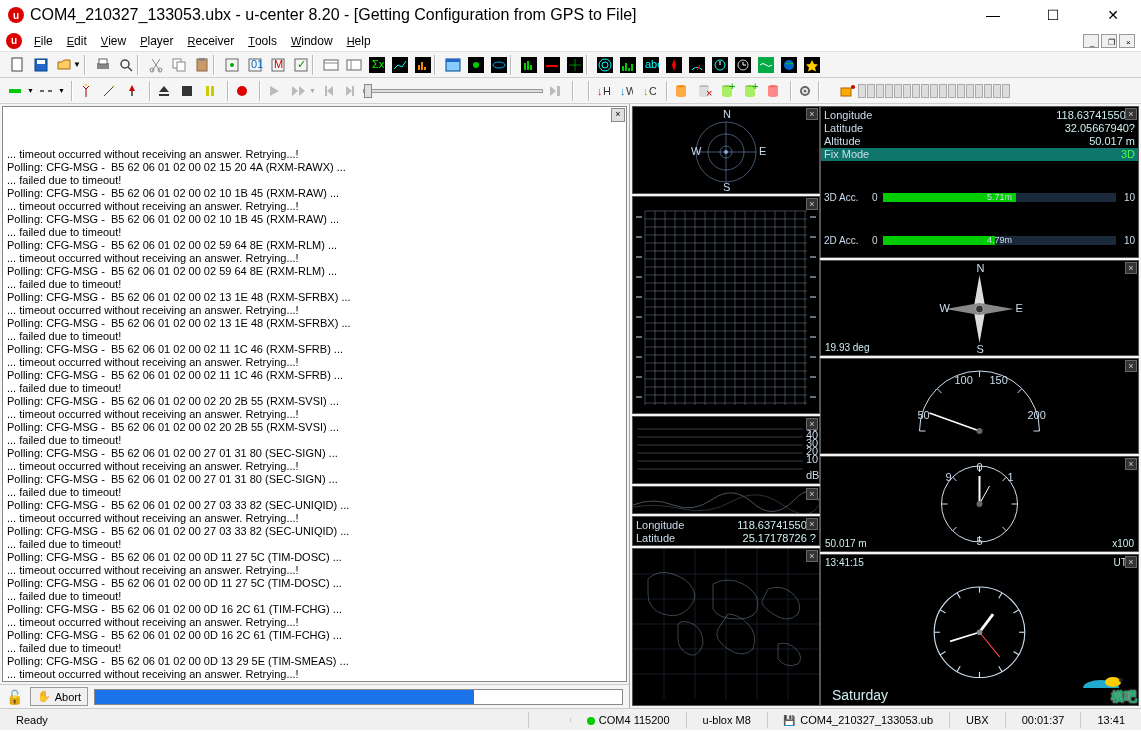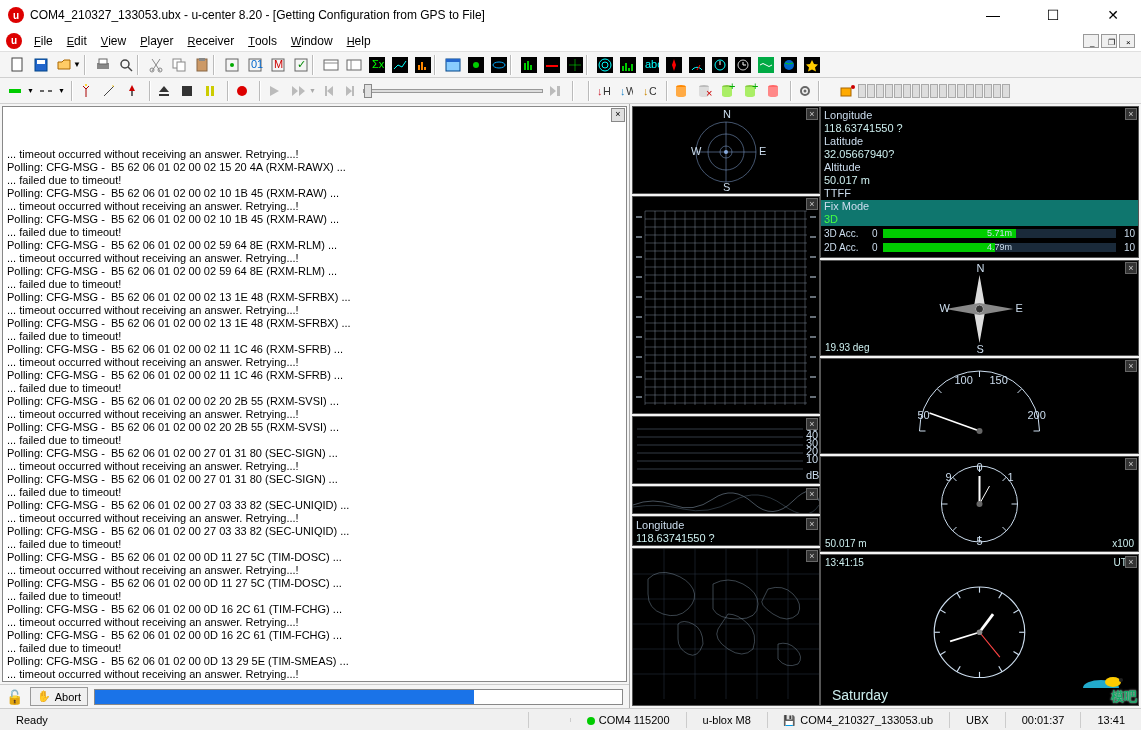--- a/index.html
+++ b/index.html
@@ -1,19 +1,19 @@
 <!DOCTYPE html>
 <html><head>
 <meta charset="utf-8">
 <style>
 * { margin:0; padding:0; box-sizing:border-box; font-family:"Segoe UI",Tahoma,sans-serif; font-size:11px; }
 body { background:#fff; width:1141px; height:734px; overflow:hidden; position:relative; }
 .titlebar { height:30px; background:#fff; display:flex; align-items:center; padding:0 8px; }
 .titlebar .ico { width:16px; height:16px; background:#d00; border-radius:50%; margin-right:6px; display:inline-flex; align-items:center; justify-content:center; color:#fff; font-weight:bold; font-size:10px; }
-.titlebar .title { flex:1; font-size:12px; color:#000; }
+.titlebar .title { flex:1; font-size:16px; color:#000; }
 .titlebar .winbtns { display:flex; gap:20px; }
 .titlebar .winbtns span { width:40px; text-align:center; font-size:14px; font-family:sans-serif; }
 .menubar { height:22px; background:#fff; display:flex; align-items:center; padding:0 6px; gap:2px; border-bottom:1px solid #e0e0e0; }
 .menubar .ico { width:16px; height:16px; background:#d00; border-radius:50%; margin-right:4px; display:inline-flex; align-items:center; justify-content:center; color:#fff; font-weight:bold; font-size:10px; }
 .menubar span { padding:2px 6px; cursor:default; font-size:12px; }
 .menubar span u { text-decoration:underline; }
 .mdictrl { margin-left:auto; display:flex; gap:2px; }
 .mdictrl span { width:16px; height:14px; border:1px solid #999; background:#f0f0f0; font-size:8px; text-align:center; line-height:12px; }
 .toolbar { height:26px; background:#f5f5f5; border-bottom:1px solid #d0d0d0; display:flex; align-items:center; padding:0 4px; gap:1px; }
 .toolbar .tb { width:22px; height:22px; display:flex; align-items:center; justify-content:flex-end; cursor:pointer; }
@@ -41,24 +41,24 @@
 .col.c1 { width:188px; }
 .col.c2 { flex:1; }
 .panel { background:#000; border:1px solid #555; position:relative; color:#cceeee; font-size:10px; overflow:hidden; }
 .panel .close { position:absolute; right:1px; top:1px; width:12px; height:12px; background:#333; color:#ccc; font-size:9px; text-align:center; line-height:10px; border:1px solid #666; cursor:pointer; z-index:5; }
 .statusbar { height:22px; background:#f0f0f0; border-top:1px solid #ccc; display:flex; align-items:center; font-size:11px; }
 .statusbar .cell { padding:2px 16px; border-right:1px solid #ccc; white-space:nowrap; }
 .statusbar .cell.flex { flex:1; }
 .statusbar .cell .dot { display:inline-block; width:8px; height:8px; background:#0c0; border-radius:50%; margin-right:4px; vertical-align:middle; }
 .statusbar .floppy::before { content:"💾"; margin-right:4px; font-size:10px; }
 svg { display:block; }
-.datarow { display:flex; justify-content:space-between; padding:0 3px; line-height:13px; font-size:10px;flex-direction:column; }
+.datarow { display:flex; justify-content:space-between; padding:0 3px; line-height:13px; font-size:10px; }
 .datarow .l { color:#ccddee; }
 .datarow .v { color:#cceeee; }
-.barrow { display:flex; align-items:center; height:13px; padding:7px 3px; gap:3px; }
+.barrow { display:flex; align-items:center; height:13px; padding:7px 3px; gap:3px;margin-top:29px; }
 .barrow .l { width:45px; color:#ccddee; font-size:10px; }
 .barrow .n { width:8px; color:#ccddee; font-size:10px; }
 .barrow .bar { flex:1; height:9px; background:#1a2a3a; position:relative; }
 .barrow .bar .fill { height:100%; background:#0c0; position:absolute; left:0; }
 .barrow .bar .txt { position:absolute; left:50%; transform:translateX(-50%); top:-1px; color:#ccddee; font-size:9px; }
 .barrow .e { width:16px; text-align:right; color:#ccddee; font-size:10px; }
 .logo-tag { position:absolute; right:4px; bottom:28px; width:70px; height:36px; pointer-events:none; display:flex; flex-direction:column; align-items:flex-end; justify-content:flex-end; }
 </style>
 </head>
 <body>
@@ -734,24 +734,20 @@
             <span class="v">118.63741550 ?</span>
           </div>
         <div class="datarow">
             <span class="l">Latitude</span>
             <span class="v">32.05667940?</span>
           </div>
         <div class="datarow">
             <span class="l">Altitude</span>
             <span class="v">50.017 m</span>
           </div>
-        <div class="datarow">
-            <span class="l">TTFF</span>
-            <span class="v"></span>
-          </div>
         <div class="datarow" style="background:#0f766e">
             <span class="l">Fix Mode</span>
             <span class="v" style="color:#4f4">3D</span>
           </div>
         <div class="barrow">
             <span class="l">3D Acc.</span>
             <span class="n">0</span>
             <div class="bar">
               <div class="fill" style="width:57%"></div>
               <span class="txt">5.71m</span>

